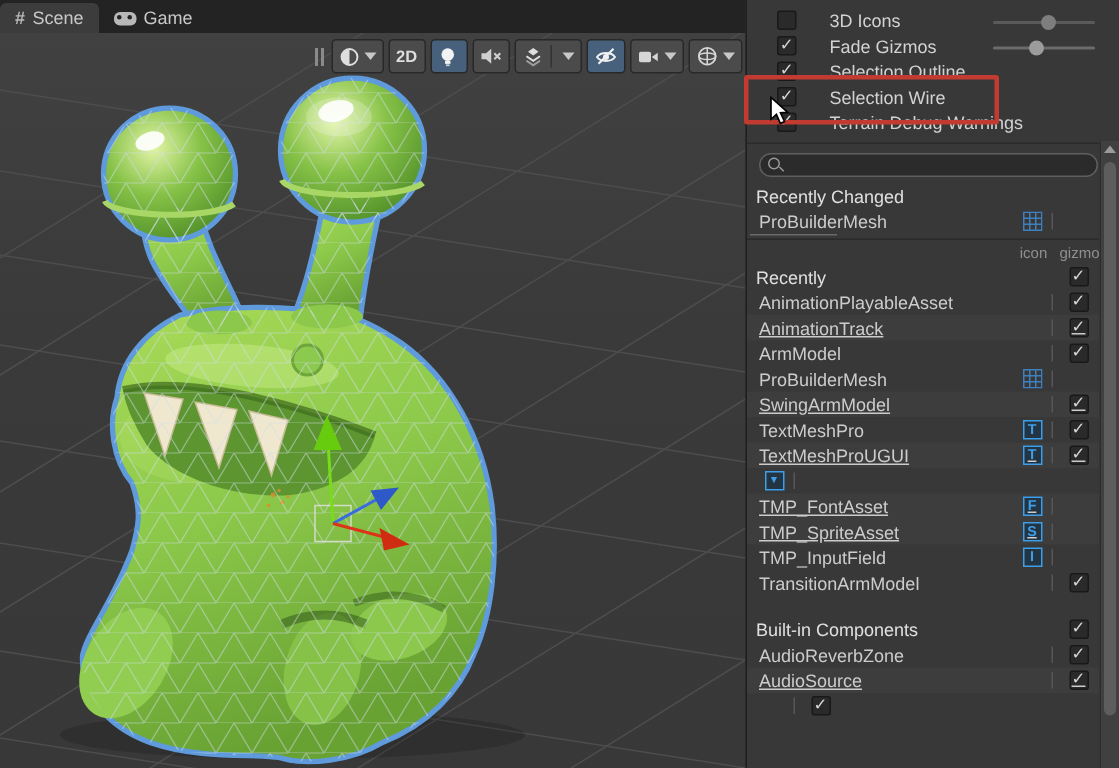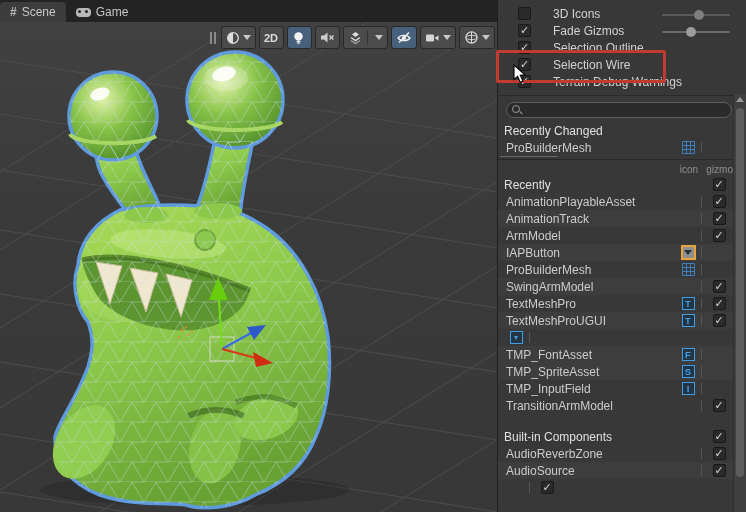--- a/index.html
+++ b/index.html
@@ -49,21 +49,21 @@
   .searchbox{position:relative;height:16px;}
   .searchbox input{width:100%;height:16px;box-sizing:border-box;background:#2b2b2b;
        border:1px solid #5e5e5e;border-radius:9px;color:#ddd;font-size:11px;padding:0 8px 0 20px;outline:none;
        font-family:"Liberation Sans",sans-serif;}
   .mag{position:absolute;left:6px;top:3px;width:9px;height:9px;}
   .mag:before{content:"";position:absolute;left:0;top:0;width:6px;height:6px;border:1.3px solid #9a9a9a;border-radius:50%;}
   .mag:after{content:"";position:absolute;left:6.5px;top:6.5px;width:3.5px;height:1.4px;background:#9a9a9a;transform:rotate(45deg);}
   .list{position:absolute;left:0;top:122px;right:13px;bottom:0;overflow:hidden;}
   .sec-header{height:17px;display:flex;align-items:center;padding-left:6px;font-weight:normal;color:#e0e0e0;}
   .row{height:17px;display:flex;align-items:center;padding-left:8px;color:#cccccc;}
-  .row.alt{background:#3d3d3d;}
+  .row.alt{background:#3d3d3d;text-decoration:underline;}
   .row .lbl{flex:1;white-space:nowrap;overflow:hidden;}
   .sec-header .lbl{flex:1;}
   .icon-slot{width:20px;display:flex;align-items:center;justify-content:center;flex:0 0 20px;}
   .col-div{width:1px;height:11px;background:#565656;flex:0 0 1px;margin:0 3px;}
   .col-div.none{background:transparent;}
   .gizmo-slot{width:28px;display:flex;align-items:center;justify-content:center;flex:0 0 28px;}
   .col-headers{height:14px;display:flex;align-items:center;color:#8f8f8f;font-size:10px;}
   .col-headers .sp{flex:1;}
   .col-headers .c1{width:24px;text-align:center;} .col-headers .c2{width:32px;text-align:right;}
   .sep-line{height:1px;background:#2a2a2a;margin:2px 0;}
@@ -375,30 +375,20 @@
           </span>
       </div>
       <div class="row">
         <span class="lbl">ArmModel</span>
         <span class="icon-slot"></span>
           <span class="col-div"></span>
         <span class="gizmo-slot">
             <span class="cb">✓</span>
           </span>
       </div>
-      <div class="row alt">
-        <span class="lbl">IAPButton</span>
-        <span class="icon-slot">
-            <span class="badge-iap">
-              <i></i>
-            </span>
-          </span>
-        <span class="col-div"></span>
-        <span class="gizmo-slot"></span>
-      </div>
       <div class="row">
         <span class="lbl">ProBuilderMesh</span>
         <span class="icon-slot">
           <svg class="pb-grid" viewBox="0 0 13 13">
             <path d="M0.5 0.5 H12.5 V12.5 H0.5 Z M4.5 0.5 V12.5 M8.5 0.5 V12.5 M0.5 4.5 H12.5 M0.5 8.5 H12.5" stroke="#3e7fbf" stroke-width="1" fill="none"></path>
           </svg>
         </span>
         <span class="col-div"></span>
         <span class="gizmo-slot"></span>
       </div>

